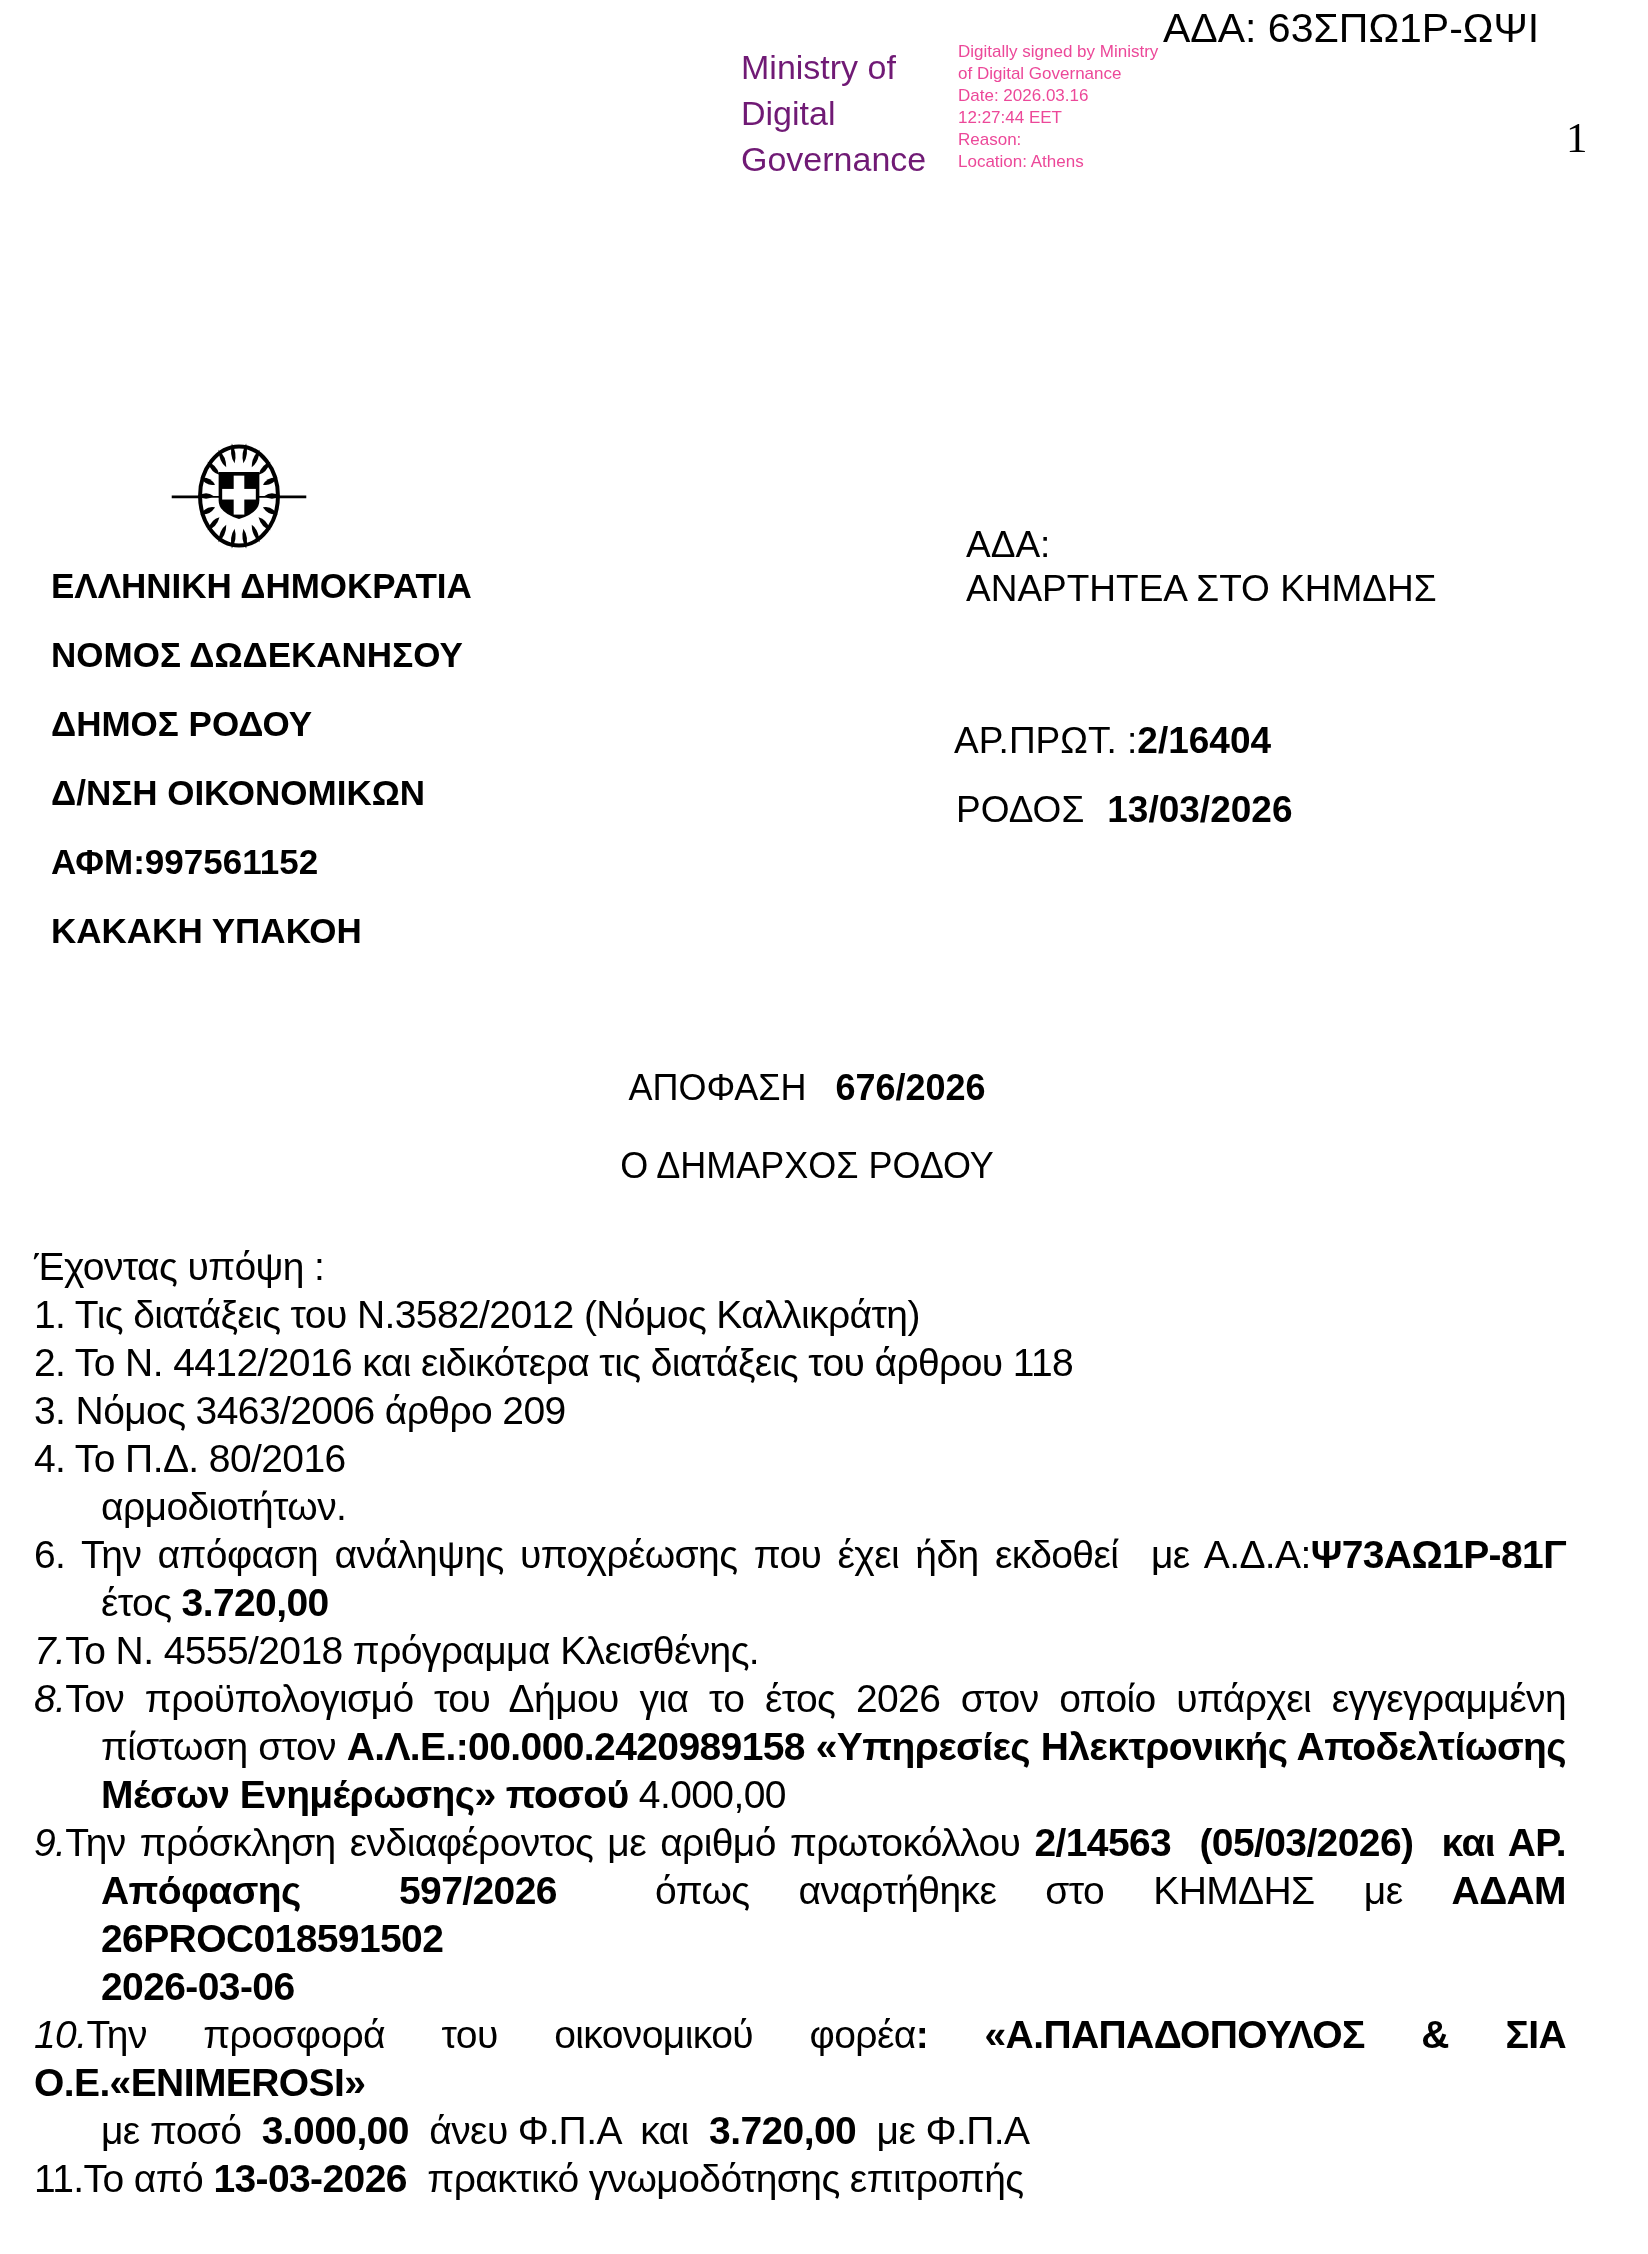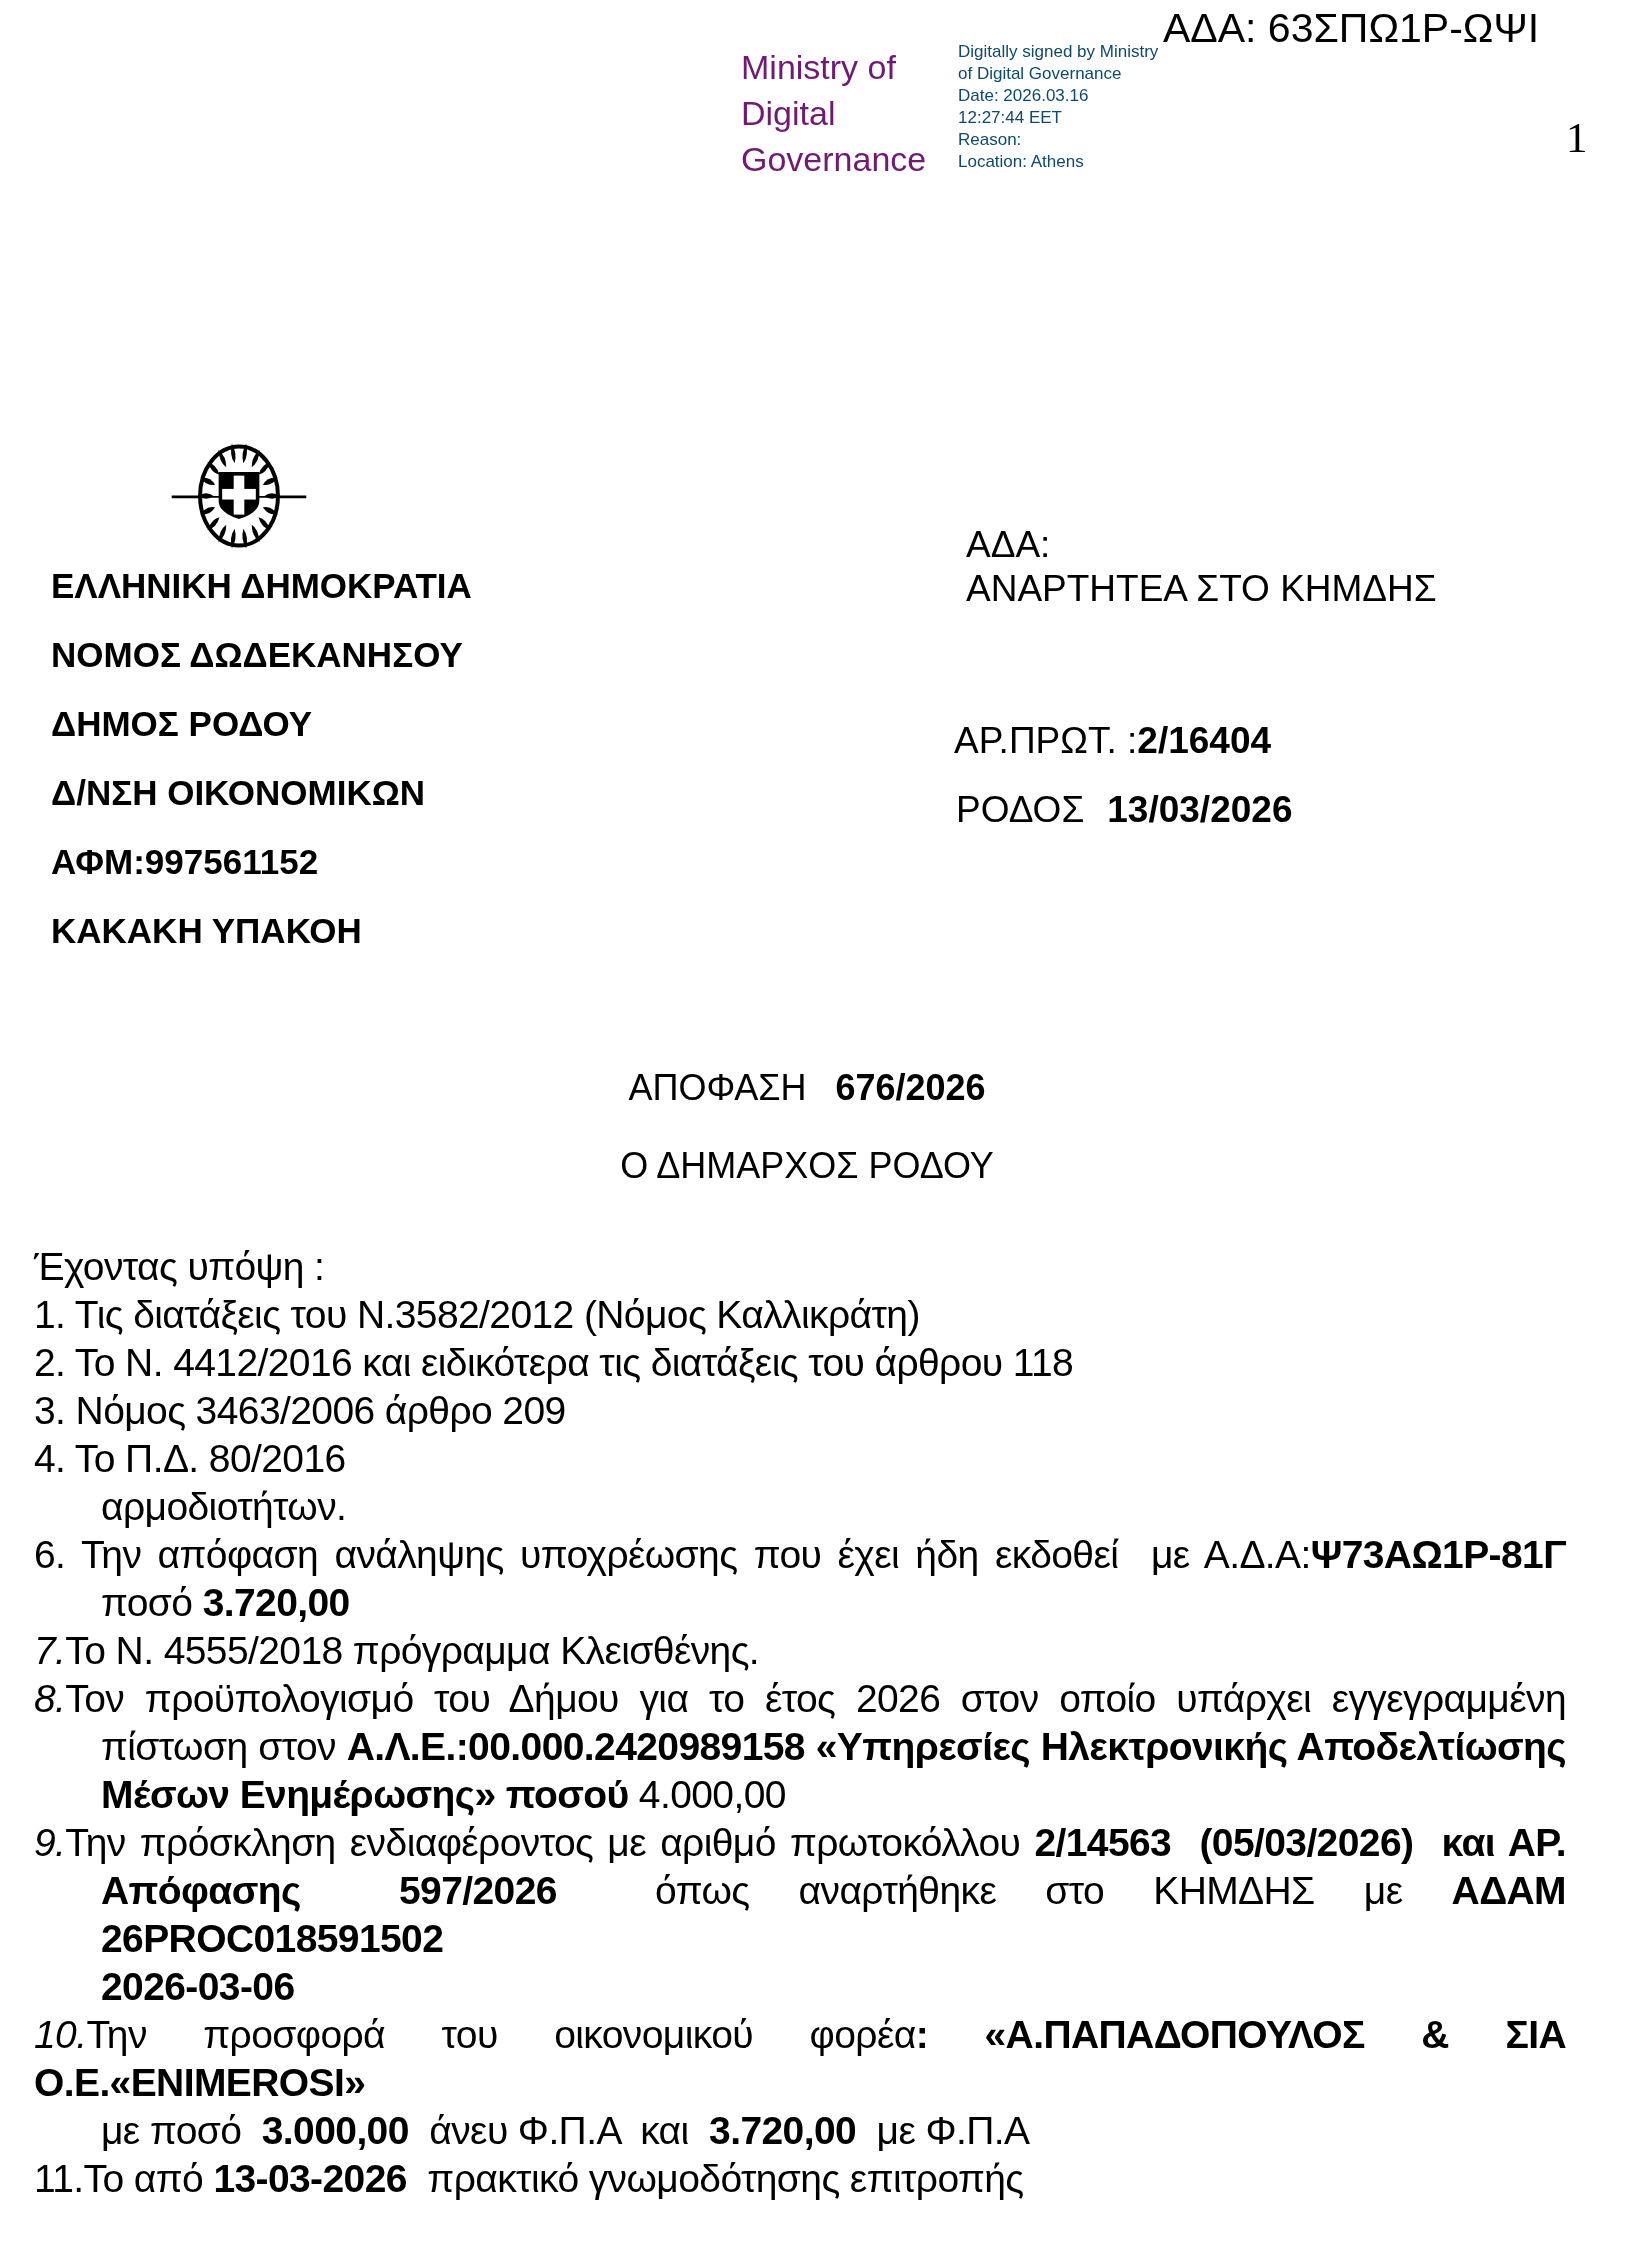--- a/index.html
+++ b/index.html
@@ -4,21 +4,21 @@
 <style>
   html,body{margin:0;padding:0;}
   body{
     width:1648px;height:2255px;background:#ffffff;color:#000;
     font-family:"Liberation Sans", sans-serif;position:relative;overflow:hidden;
   }
   .abs{position:absolute;}
   
   .ada-top{left:1163px;top:5.3px;font-size:41px;white-space:nowrap;}
   .ministry{left:741px;top:44px;font-size:34px;line-height:46px;color:#701a75;}
-  .sig{left:958px;top:41px;font-size:17px;line-height:22px;color:#0c4a6e;}
+  .sig{left:958px;top:41px;font-size:17px;line-height:22px;color:#ec4899;}
   .pagenum{left:1566px;top:113px;font-size:43px;font-family:"Liberation Serif",serif;}
   
   .emblem{left:168px;top:442px;width:142px;height:108px;}
   
   .agency{left:51px;top:551px;font-size:35px;font-weight:bold;line-height:69px;white-space:nowrap;}
   
   .reftop{left:966px;top:523px;font-size:37px;line-height:44px;white-space:nowrap;}
   .protocol{left:954px;top:720px;font-size:37px;white-space:nowrap;}
   .citydate{left:956px;top:789px;font-size:37px;white-space:nowrap;}
   .val-gap{margin-left:23px;}
@@ -115,21 +115,21 @@
 
 <div class="abs bodywrap">
   <div class="bl preamble">Έχοντας υπόψη :</div>
   <div>
       <div class="bl"><span class="">1. Τις διατάξεις του Ν.3582/2012 (Νόμος Καλλικράτη)</span></div>
       <div class="bl"><span class="">2. Το Ν. 4412/2016 και ειδικότερα τις διατάξεις του άρθρου 118</span></div>
       <div class="bl"><span class="">3. Νόμος 3463/2006 άρθρο 209</span></div>
       <div class="bl"><span class="">4. Το Π.Δ. 80/2016</span></div>
       <div class="bl ind"><span class="">αρμοδιοτήτων.</span></div>
       <div class="bl st"><span class="">6. Την απόφαση ανάληψης υποχρέωσης που έχει ήδη εκδοθεί &nbsp;με Α.Δ.Α:</span><span class="b ">Ψ73ΑΩ1Ρ-81Γ</span></div>
-      <div class="bl ind"><span class="">ποσό </span><span class="b ">3.720,00</span></div>
+      <div class="bl ind"><span class="">έτος </span><span class="b ">3.720,00</span></div>
       <div class="bl"><span class="it">7.</span><span class="">Το Ν. 4555/2018 πρόγραμμα Κλεισθένης.</span></div>
       <div class="bl st"><span class="it">8.</span><span class="">Τον προϋπολογισμό του Δήμου για το έτος 2026 στον οποίο υπάρχει εγγεγραμμένη</span></div>
       <div class="bl ind st"><span class="">πίστωση στον </span><span class="b ">Α.Λ.Ε.:00.000.2420989158</span><span class=""> </span><span class="b ">«Υπηρεσίες Ηλεκτρονικής Αποδελτίωσης</span></div>
       <div class="bl ind"><span class="b ">Μέσων Ενημέρωσης» ποσού</span><span class=""> 4.000,00</span></div>
       <div class="bl st"><span class="it">9.</span><span class="">Την πρόσκληση ενδιαφέροντος με αριθμό πρωτοκόλλου </span><span class="b ">2/14563 &nbsp;(05/03/2026) &nbsp;και ΑΡ.</span></div>
       <div class="bl ind st"><span class="b ">Απόφασης &nbsp;597/2026</span><span class=""> &nbsp;όπως αναρτήθηκε στο ΚΗΜΔΗΣ με </span><span class="b ">ΑΔΑΜ 26PROC018591502</span></div>
       <div class="bl ind"><span class="b ">2026-03-06</span></div>
       <div class="bl st"><span class="it">10.</span><span class="">Την προσφορά του οικονομικού φορέα</span><span class="b ">: «Α.ΠΑΠΑΔΟΠΟΥΛΟΣ &amp; ΣΙΑ Ο.Ε.«ENIMEROSI»</span></div>
       <div class="bl ind"><span class="">με ποσό &nbsp;</span><span class="b ">3.000,00</span><span class=""> &nbsp;άνευ Φ.Π.Α &nbsp;και &nbsp;</span><span class="b ">3.720,00</span><span class=""> &nbsp;με Φ.Π.Α</span></div>
       <div class="bl"><span class="">11.Το από </span><span class="b ">13-03-2026</span><span class=""> &nbsp;πρακτικό γνωμοδότησης επιτροπής</span></div>

